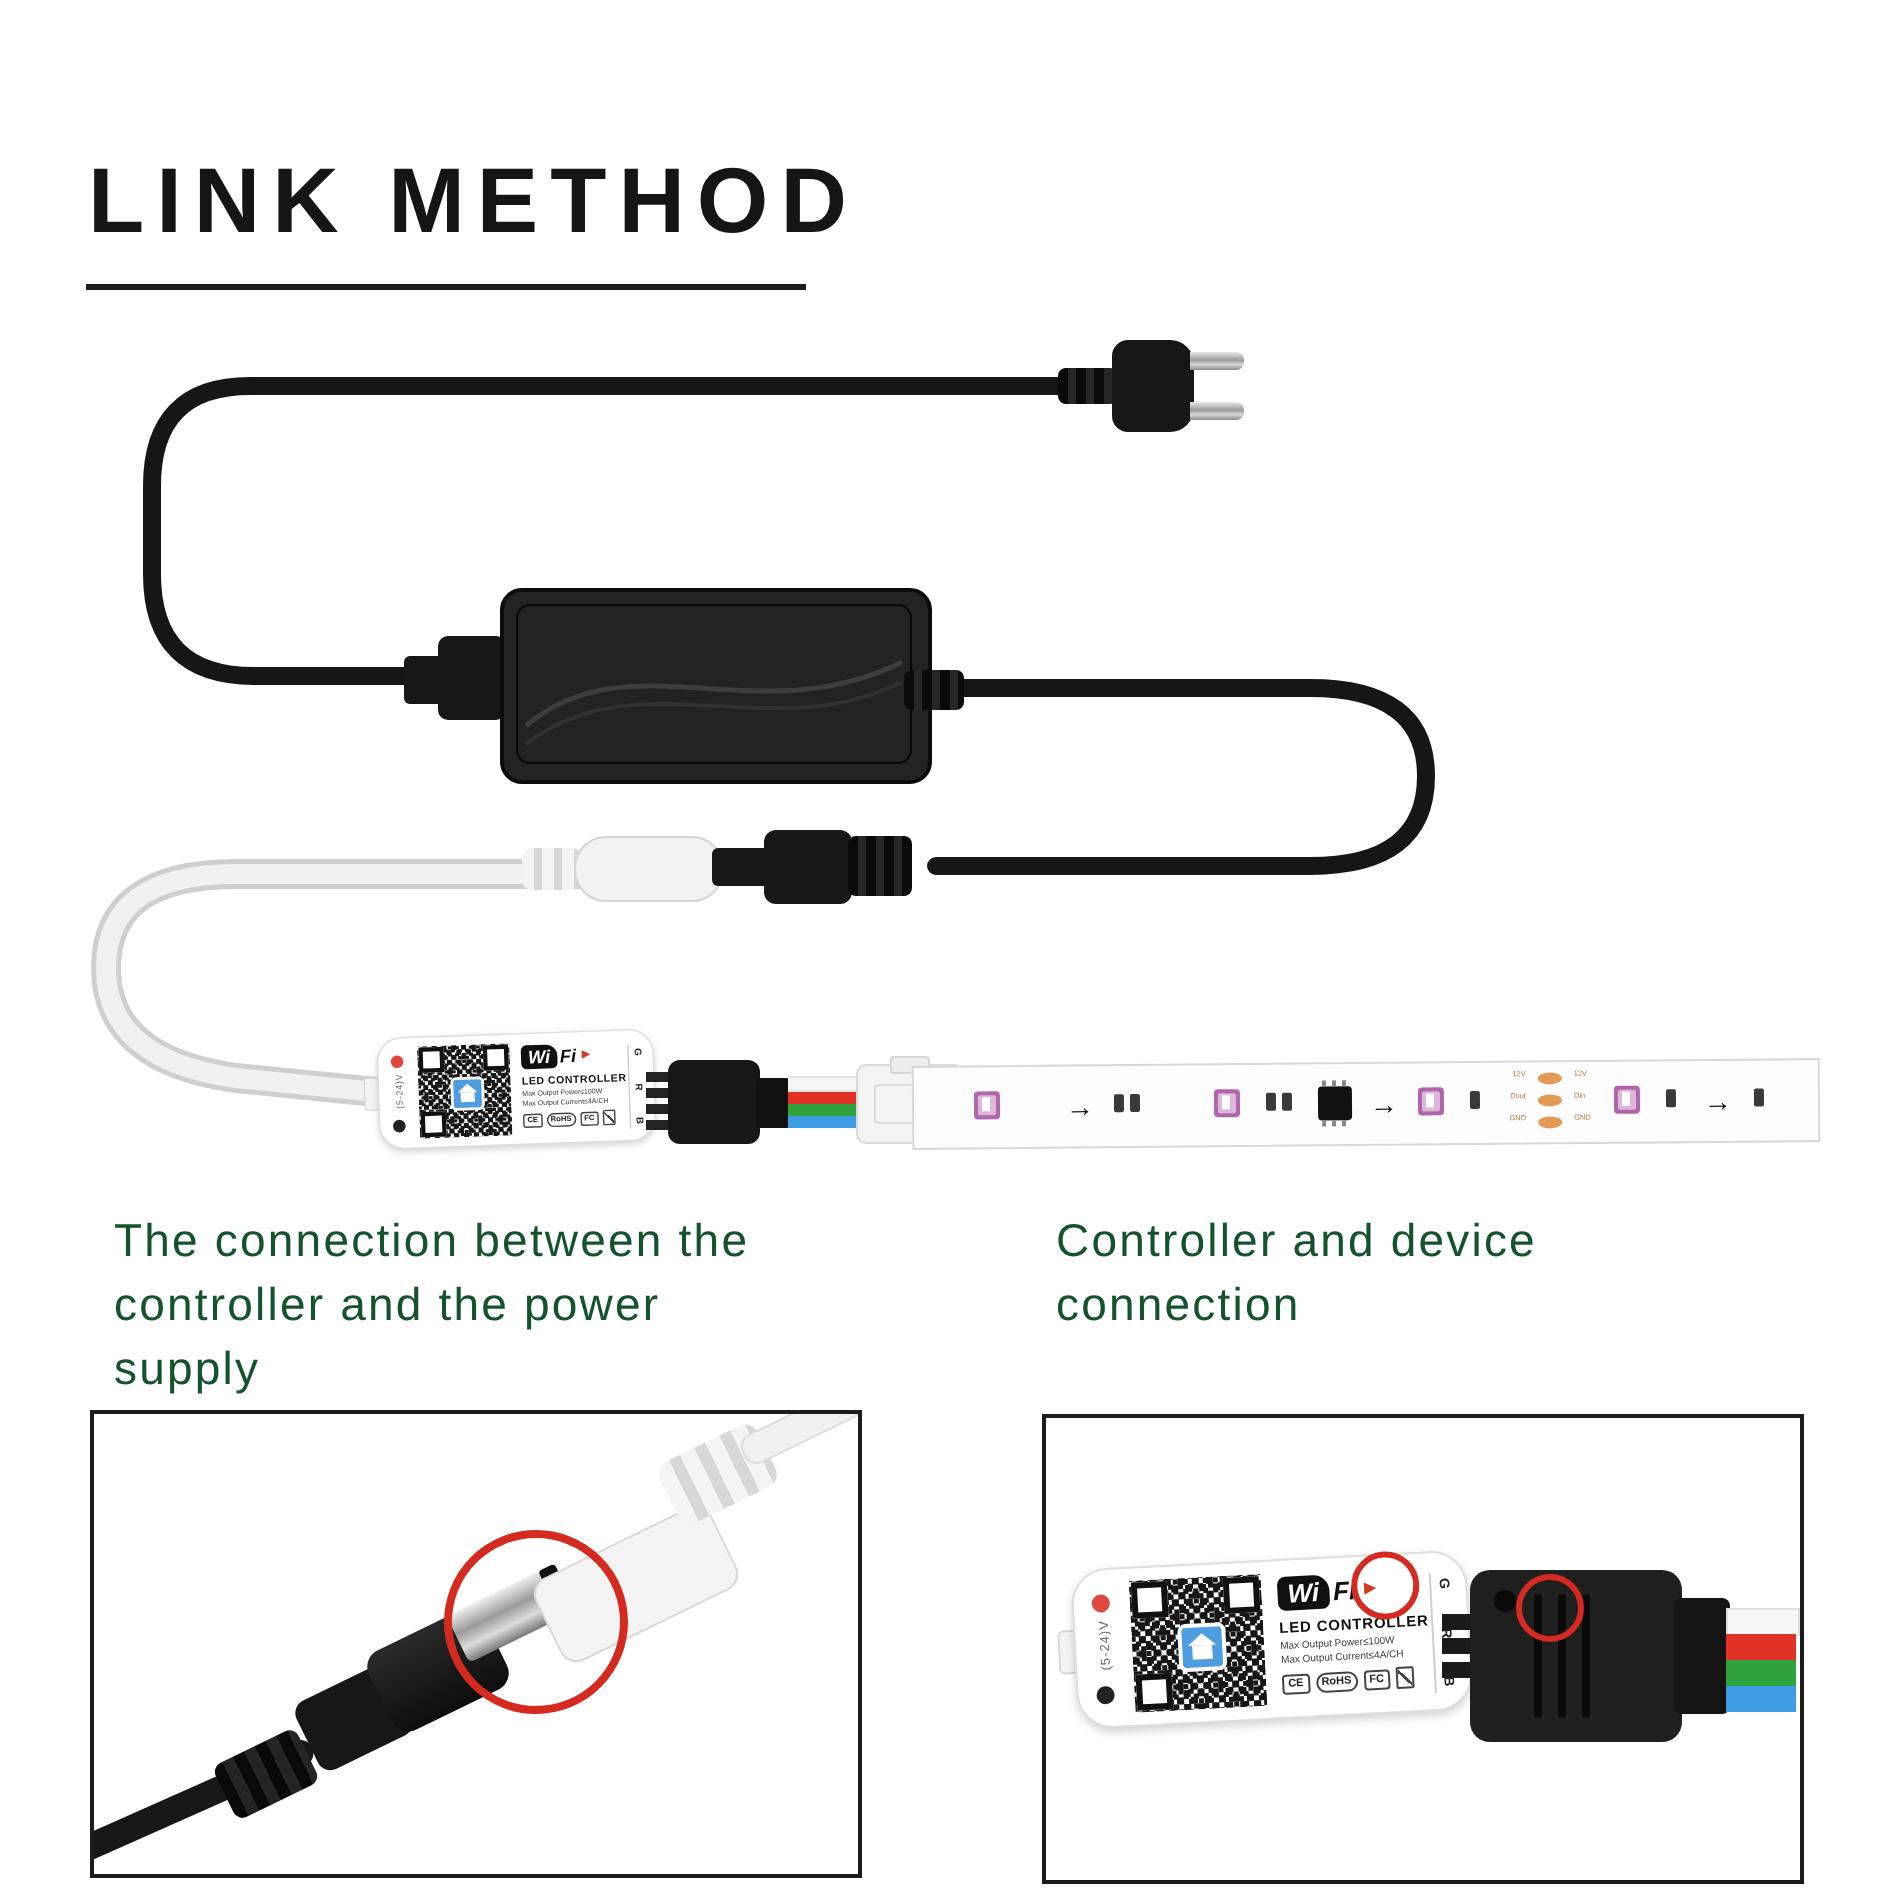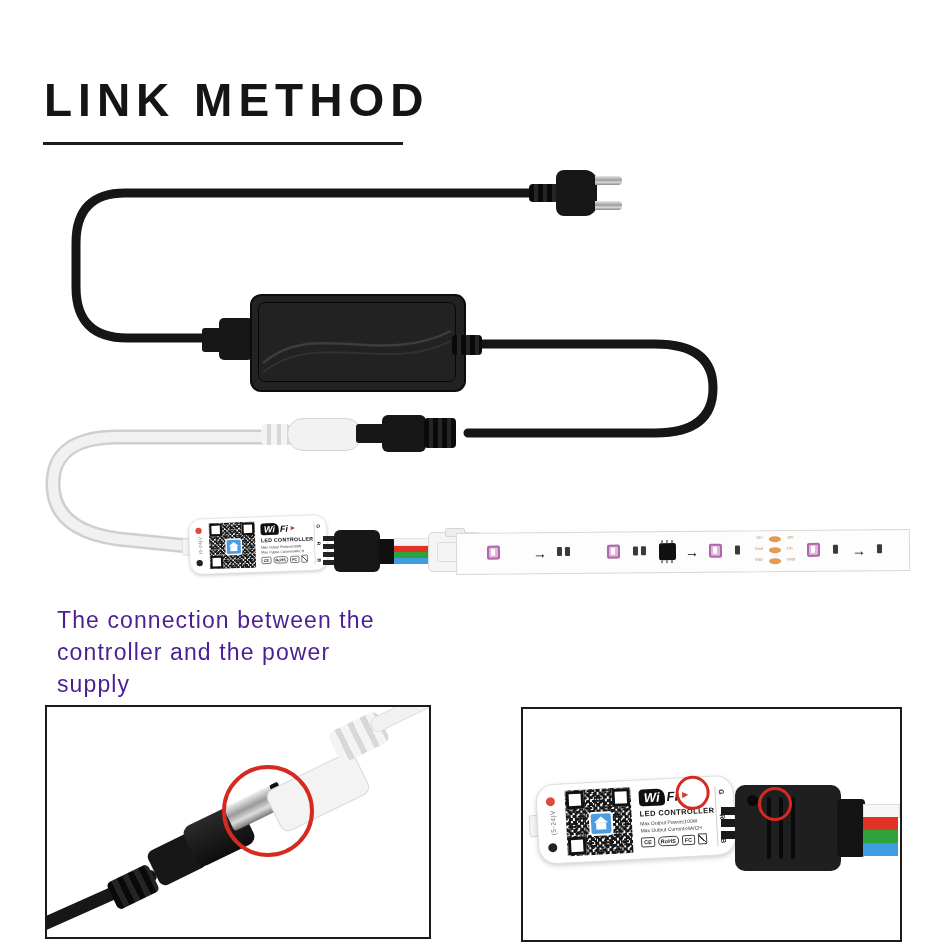--- a/index.html
+++ b/index.html
@@ -3,21 +3,21 @@
 <meta charset="utf-8">
 <style>
   html,body{margin:0;padding:0;background:#fff;}
   #stage{position:relative;width:950px;height:950px;background:#fff;overflow:hidden;
          font-family:"Liberation Sans",sans-serif;color:#1c1c1c;margin-top:47px;}
   .a{position:absolute;}
   
   .title{font-size:46px;font-weight:700;letter-spacing:6px;color:#151515;}
   .title-rule{background:#1c1c1c;height:3px;}
   
-  .caption{font-size:23px;line-height:32px;letter-spacing:1.1px;color:#4c1d95;font-weight:500;}
+  .caption{font-size:23px;line-height:32px;letter-spacing:1.1px;color:#14532d;font-weight:500;}
   
   .blk{background:#171717;}
   .ridged-dark{background:repeating-linear-gradient(90deg,#0a0a0a 0 5px,#262626 5px 9px);border-radius:4px;}
   .ridged-white{background:repeating-linear-gradient(90deg,#f4f4f4 0 6px,#d7d7d7 6px 10px);border-radius:5px;}
   .pin-metal{background:linear-gradient(180deg,#e8e8e8,#9c9c9c 45%,#d8d8d8 70%,#8a8a8a);border-radius:0 4px 4px 0;}
   
   .ctrl{position:absolute;width:196px;height:78px;background:#fff;border:1px solid #dedede;
         border-radius:18px;box-shadow:0 2px 5px rgba(0,0,0,.18);}
   .ctrl .dot{position:absolute;border-radius:50%;width:9px;height:9px;}
   .ctrl .volt{position:absolute;left:-16px;top:34px;width:62px;text-align:center;
@@ -174,20 +174,21 @@
     <div class="padlbl" style="left:327px;top:3px;width:16px;">12V</div>
     <div class="padlbl" style="left:327px;top:14px;width:16px;">Din</div>
     <div class="padlbl" style="left:327px;top:25px;width:16px;">GND</div>
     <div class="led" style="left:350px;top:12px;"></div>
     <div class="res" style="left:376px;top:14px;"></div>
     <div class="arrow" style="left:395px;top:13px;">→</div>
     <div class="res" style="left:420px;top:14px;"></div>
   </div>
 
   <div class="a caption" style="left:57px;top:557px;width:330px;">The connection between the controller and the power supply</div>
+  <div class="a caption" style="left:528px;top:557px;width:310px;">Controller and device connection</div>
 
   <div class="dbox" style="left:45px;top:658px;width:382px;height:230px;">
     <div class="a blk" style="left:-25px;top:189px;width:140px;height:13px;transform:rotate(-24deg);border-radius:6px;"></div>
     <div class="a" style="left:63px;top:165px;width:46px;height:30px;transform:rotate(-26deg);background:repeating-linear-gradient(90deg,#090909 0 6px,#242424 6px 12px);border-radius:5px;"></div>
     <div class="a blk" style="left:104px;top:133px;width:52px;height:38px;transform:rotate(-26deg);border-radius:7px;"></div>
     <div class="a" style="left:140px;top:106px;width:64px;height:44px;transform:rotate(-26deg);background:linear-gradient(180deg,#2a2a2a,#0d0d0d);border-radius:9px;"></div>
     <div class="a" style="left:179px;top:87px;width:58px;height:26px;transform:rotate(-26deg);background:linear-gradient(180deg,#f0f0f0,#9a9a9a 40%,#dcdcdc 70%,#777);border-radius:3px;">
       <div class="a" style="right:-2px;top:0;width:9px;height:26px;background:#111;border-radius:2px;"></div>
     </div>
     <div class="a" style="left:222px;top:62px;width:96px;height:44px;transform:rotate(-26deg);background:#f3f3f3;border:1px solid #d9d9d9;border-radius:9px;"></div>

